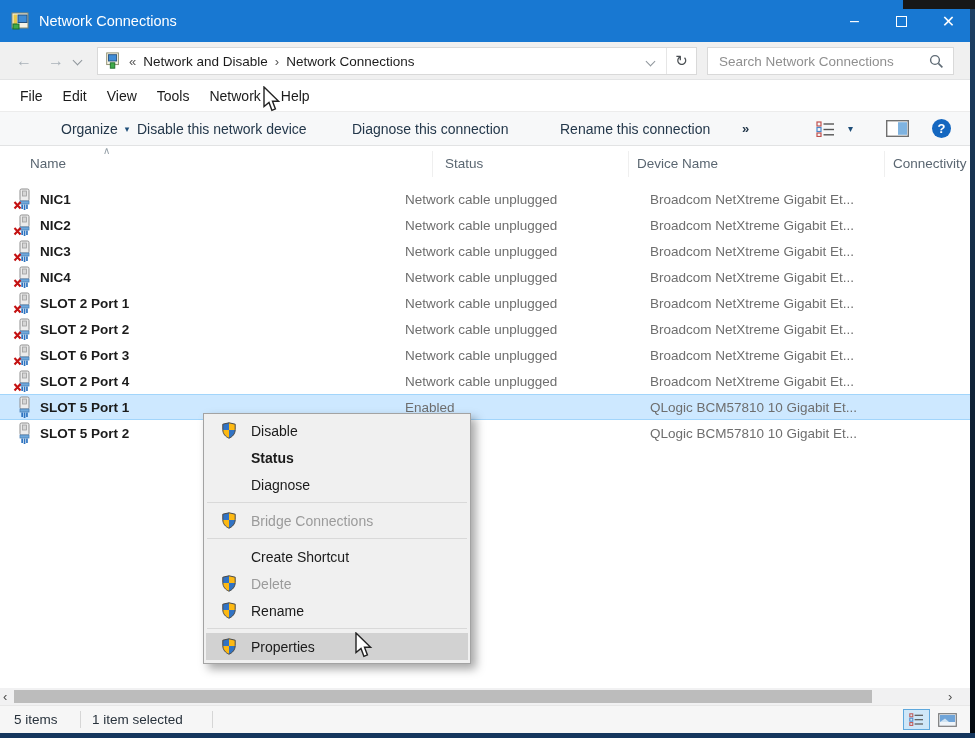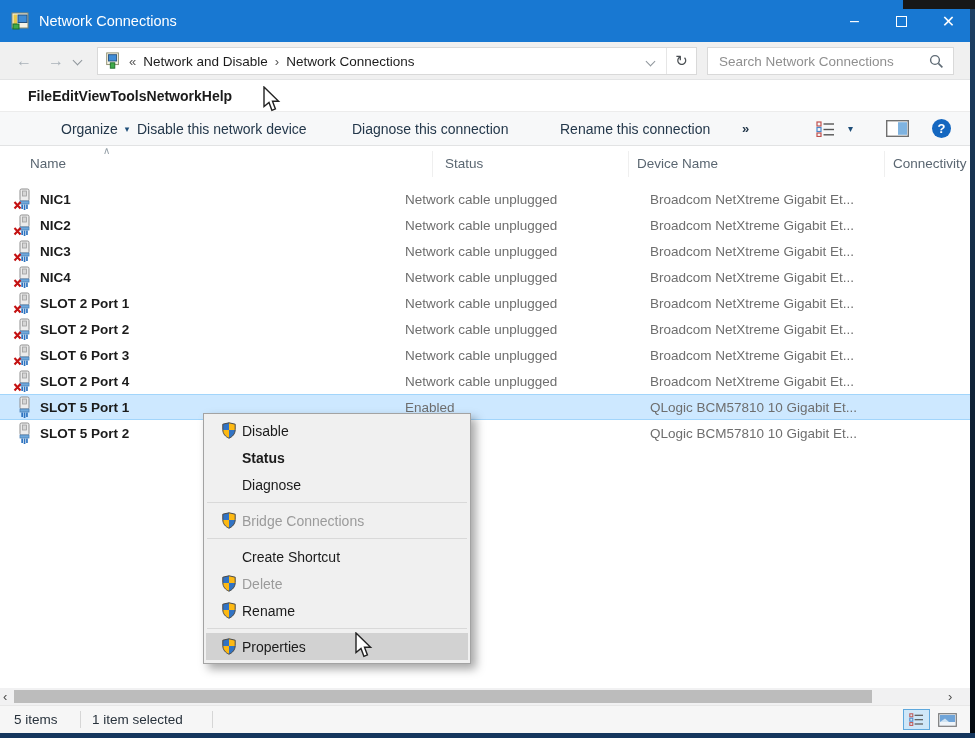--- a/index.html
+++ b/index.html
@@ -31,21 +31,21 @@
   .crumb{white-space:nowrap;}
   .crumb-spacer{flex:1;}
   .addr-chev{margin-right:12px;}
   .addr-refresh{width:30px;height:26px;border-left:1px solid #e6e6e6;display:flex;align-items:center;justify-content:center;color:#4a4f53;font-size:15px;}
   .search-box{position:absolute;left:707px;top:5px;width:247px;height:28px;background:#fff;border:1px solid #d9d9d9;}
   .search-box input{position:absolute;left:0;top:0;width:215px;height:26px;border:none;outline:none;padding:0 0 0 11px;font-family:"Liberation Sans",sans-serif;font-size:13.5px;color:#6e6e6e;background:transparent;}
   .search-box input::placeholder{color:#8f8f8f;opacity:1;}
   .search-mag{position:absolute;right:9px;top:6px;}
 
   
-  .menubar{position:absolute;left:0;top:81px;width:970px;height:30px;background:#fff;display:flex;align-items:center;padding-left:28px;font-size:14px;color:#1b1b1b;font-weight:bold;}
+  .menubar{position:absolute;left:0;top:81px;width:970px;height:30px;background:#fff;display:flex;align-items:center;gap:20px;padding-left:20px;font-size:14px;color:#1b1b1b;}
   .menubar span{white-space:nowrap;}
 
   
   .toolbar{position:absolute;left:0;top:111px;width:970px;height:35px;background:#f7f8f9;border-top:1px solid #ececec;border-bottom:1px solid #e2e3e4;font-size:14px;color:#24384b;}
   .tb-item{position:absolute;top:0;height:33px;display:flex;align-items:center;white-space:nowrap;}
   .tb-organize{left:61px;align-items:center;}
   .tb-caret{font-size:9px;color:#1f4e79;margin-left:7px;}
   .tb-b1{left:137px;} .tb-b2{left:352px;} .tb-b3{left:560px;}
   .tb-more{left:742px;font-size:13px;font-weight:bold;}
   .tb-views{left:816px;} .tb-views-caret{left:848px;font-size:10px;color:#1f4e79;}
@@ -65,21 +65,21 @@
   .row.selected{background:#cde8ff;box-shadow:inset 0 1px 0 #a2d5fb, inset 0 -1px 0 #a2d5fb;}
   .row .ric{position:absolute;left:13px;top:2px;width:22px;height:22px;}
   .row .c-name{position:absolute;left:40px;top:50%;transform:translateY(-50%);font-size:13.5px;color:#1b1b1b;font-weight:bold;white-space:nowrap;}
   .row .c-status,.row .c-device{position:absolute;top:50%;transform:translateY(-50%);font-size:13.5px;color:#6e6e6e;white-space:nowrap;}
   .row .c-status{left:405px;} .row .c-device{left:637px;margin-left:13px;}
 
   
   .ctx{position:absolute;left:203px;top:413px;width:268px;background:#f0f0f0;border:1px solid #a3a3a3;box-shadow:5px 5px 9px rgba(0,0,0,.35);padding:3px 0;z-index:8;}
   .menu-item{height:27px;display:flex;align-items:center;margin:0 2px;font-size:14px;color:#1b1b1b;}
   .menu-item .mi-icon{width:18px;height:18px;margin-left:14px;flex:0 0 auto;display:flex;align-items:center;justify-content:center;}
-  .menu-item .mi-label{margin-left:4px;white-space:nowrap;}
+  .menu-item .mi-label{margin-left:13px;white-space:nowrap;}
   .menu-item.bold .mi-label{font-weight:bold;}
   .menu-item.disabled{color:#9b9b9b;}
   .menu-item.highlighted{background:#d2d2d2;}
   .menu-sep{height:1px;background:#d9d9d9;margin:4px 3px;}
 
   
   .hscroll{position:absolute;left:0;top:688px;width:970px;height:17px;background:#f1f1f2;}
   .hs-arrow{position:absolute;top:0px;font-size:13px;color:#4d4d4d;line-height:17px;}
   .hs-left{left:3px;} .hs-right{left:948px;}
   .hs-thumb{position:absolute;left:14px;top:2px;width:858px;height:13px;background:#bcbcbc;}

